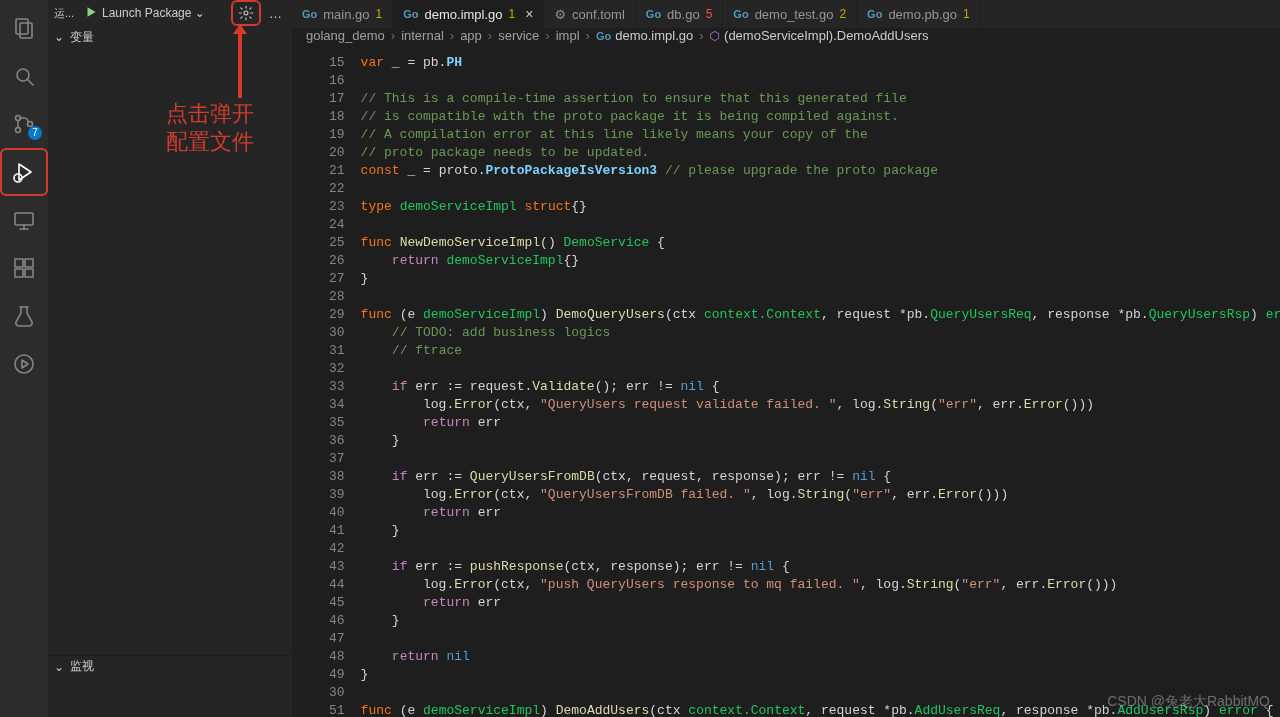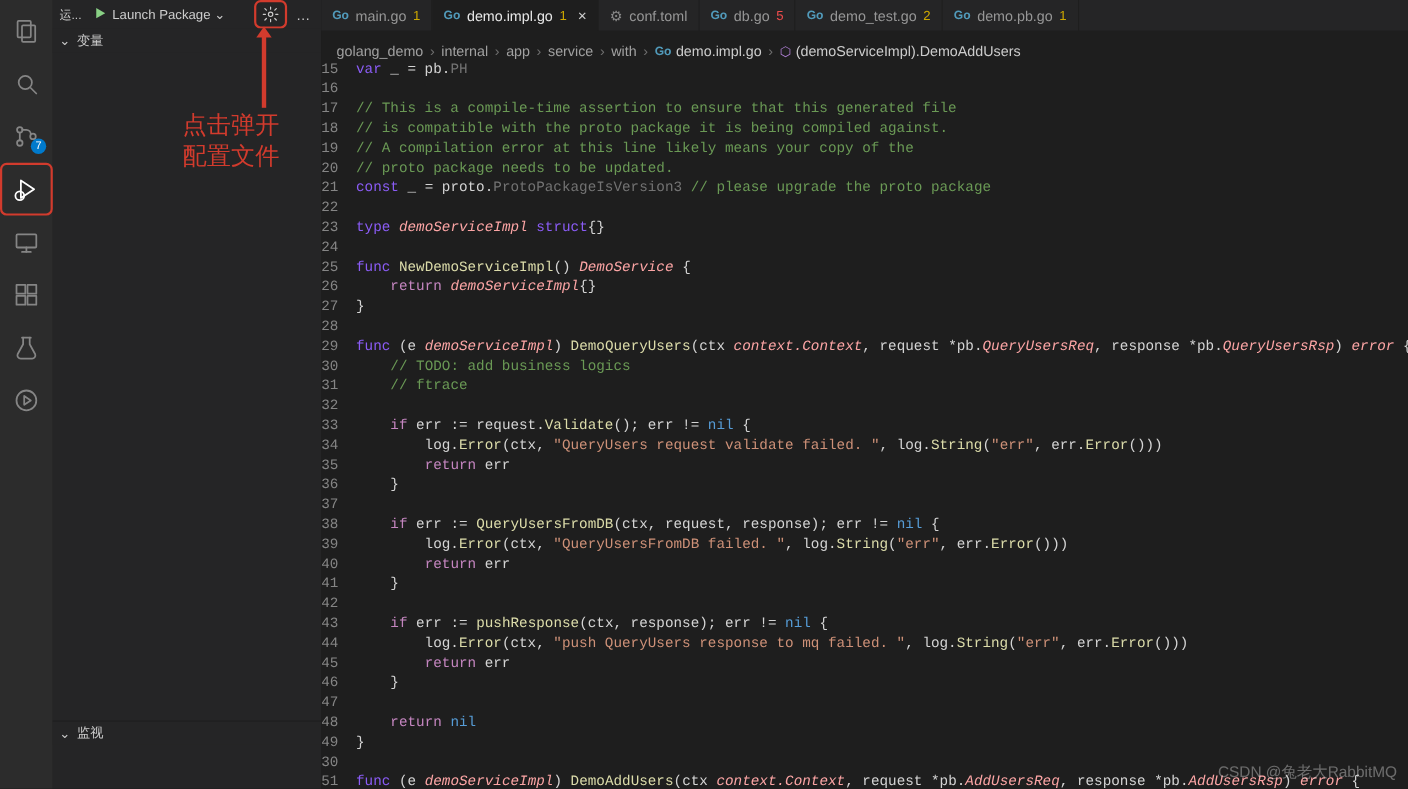--- a/index.html
+++ b/index.html
@@ -39,37 +39,37 @@
 .tabs { height: 28px; display: flex; background: #252526; }
 .tab { display: flex; align-items: center; padding: 0 10px; gap: 6px; font-size: 13px; color: #969696; border-right: 1px solid #1e1e1e; cursor: pointer; white-space: nowrap; }
 .tab.active { background: #1e1e1e; color: #e7e7e7; }
 .tab .go-icon { color: #519aba; font-weight: bold; font-size: 11px; }
 .tab .toml-icon { color: #888; }
 .tab .mod { font-size: 12px; }
 .m-yellow { color: #cca700; }
 .m-red { color: #f14c4c; }
 .tab .close { color: #cccccc; font-size: 14px; margin-left: 4px; }
 
-.breadcrumbs { height: 26px; display: flex; align-items: flex-end; padding-left: 14px; gap: 6px; color: #a0a0a0; font-size: 13px; background: #1e1e1e; }
+.breadcrumbs { height: 26px; display: flex; align-items: flex-start; padding-left: 14px; gap: 6px; color: #a0a0a0; font-size: 13px; background: #1e1e1e; }
 .breadcrumbs .sep { color: #6e6e6e; }
 .breadcrumbs .sym { color: #cccccc; display: flex; align-items: center; gap: 4px; }
 .sym .fn-icon { color: #b180d7; font-size: 12px; }
 
-.code-area { flex: 1; display: flex; overflow: hidden; font-family: Menlo, Consolas, "Courier New", monospace; font-size: 13px; line-height: 18px; }
+.code-area { flex: 1; display: flex; overflow: hidden; font-family: Menlo, Consolas, "Courier New", monospace; font-size: 13px; line-height: 18px; margin-left: 37px; }
 .gutter { width: 56px; text-align: right; color: #858585; padding-right: 16px; user-select: none; }
 .gutter div { height: 18px; }
 .code { flex: 1; white-space: pre; color: #d4d4d4; }
 .code div { height: 18px; }
 
 
 .kw { color: #c586c0; text-align: center; }        
-.kw2 { color: #8b5cf6; }       
+.kw2 { color: #f97316; }       
 .fn { color: #dcdcaa; text-align: center; }        
-.ty { color: #fca5a5; font-style: italic; }        
-.id { color: #737373; }        
+.ty { color: #22c55e; }        
+.id { color: #7dd3fc; font-weight: bold; }        
 .st { color: #ce9178; }        
 .cm { color: #6a9955; }        
 .pn { color: #d4d4d4; }
 .nilc { color: #569cd6; }
 
 .watermark { position: absolute; right: 10px; bottom: 6px; color: rgba(255,255,255,0.35); font-size: 14px; font-family: Arial, sans-serif; pointer-events: none; z-index: 60; }
 
 svg { stroke: currentColor; fill: none; stroke-width: 1.6; stroke-linecap: round; stroke-linejoin: round; }
 </style>
 </head>
@@ -202,21 +202,21 @@
       </div>
     <div class="breadcrumbs" id="breadcrumbs">
         <span>golang_demo</span>
         <span class="sep">›</span>
         <span>internal</span>
         <span class="sep">›</span>
         <span>app</span>
         <span class="sep">›</span>
         <span>service</span>
         <span class="sep">›</span>
-        <span>with</span>
+        <span>impl</span>
         <span class="sep">›</span>
         <span class="sym">
           <span class="go-icon" style="color:#519aba;font-weight:bold;font-size:11px;">Go</span>
           <span>demo.impl.go</span>
         </span>
         <span class="sep">›</span>
         <span class="sym">
           <span class="fn-icon">⬡</span>
           <span>(demoServiceImpl).DemoAddUsers</span>
         </span>

